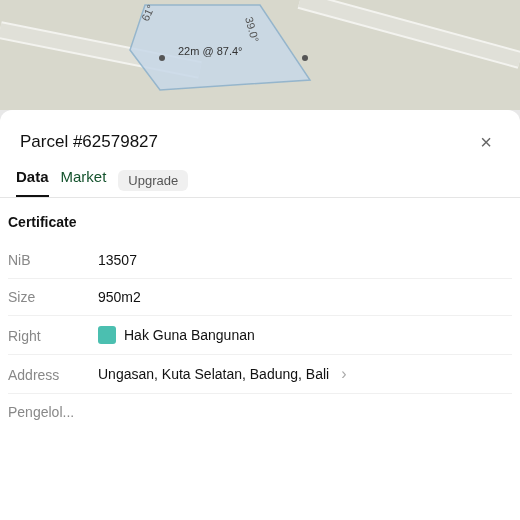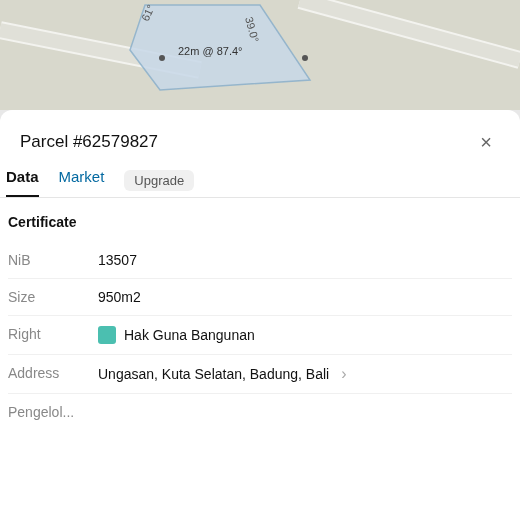--- a/index.html
+++ b/index.html
@@ -57,31 +57,31 @@
       justify-content: center;
       cursor: pointer;
       color: #666;
       font-size: 20px;
       line-height: 1;
     }
 
     .tabs {
       display: flex;
       align-items: center;
-      padding: 0 6px;
+      padding: 0 16px;
       border-bottom: 1px solid #e5e5e5;
-      gap: 20px;
+      gap: 12px;
       text-align: center;
     }
 
     .tab {
       padding-bottom: 10px;
       font-size: 15px;
       cursor: pointer;
-      color: #0369a1;
+      color: #14532d;
       border-bottom: 2px solid transparent;
     }
 
     .tab.active {
       color: #111;
       font-weight: 600;
       border-bottom: 2px solid #111;
     }
 
     .tab-upgrade {
@@ -100,21 +100,21 @@
 
     .section-label {
       font-size: 14px;
       font-weight: 600;
       color: #111;
       margin-bottom: 12px;
     }
 
     .row {
       display: flex;
-      align-items: flex-start;
+      align-items: flex-end;
       padding: 10px 0;
       border-bottom: 1px solid #f0f0f0;
     }
 
     .row:last-child {
       border-bottom: none;
     }
 
     .row-label {
       font-size: 14px;

